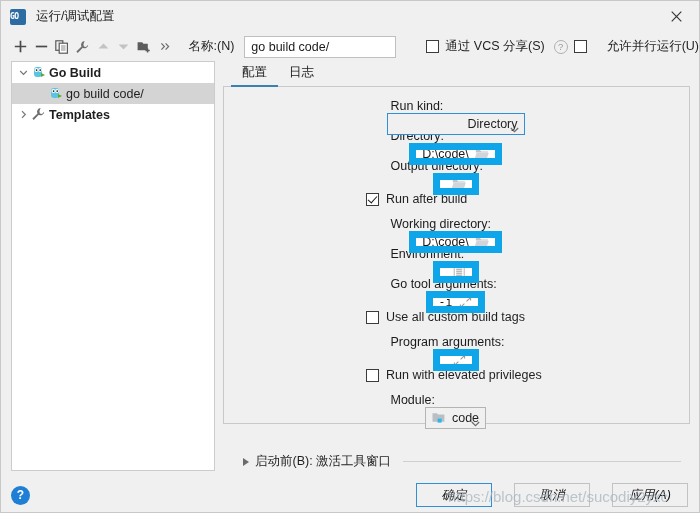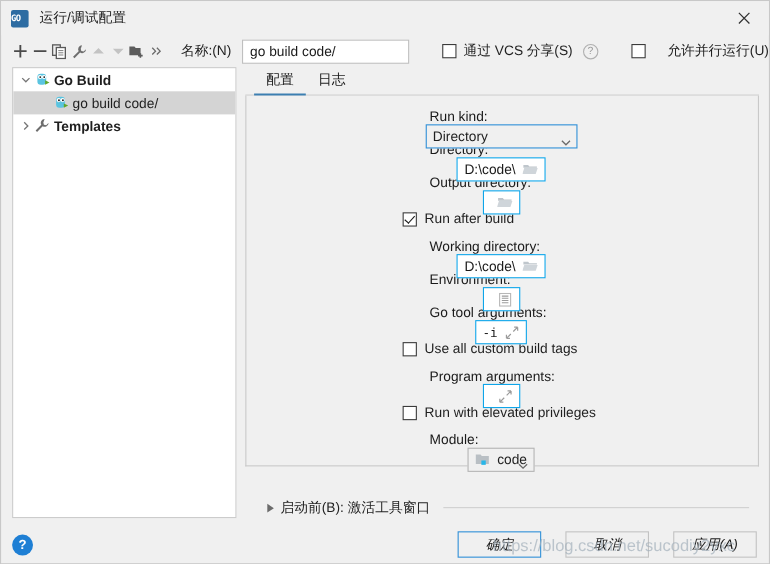--- a/index.html
+++ b/index.html
@@ -94,21 +94,21 @@
     font-size: 12.5px;
     color: #1a1a1a;
     padding: 0 6px;
     outline: none;
   }
   .cbwrap {
     display: flex; align-items: center; gap: 6px;
     white-space: nowrap;
   }
   .cbwrap.first { margin-left: 28px; }
-  .cbwrap.second { margin-left: 28px; gap: 20px; }
+  .cbwrap.second { margin-left: 4px; gap: 20px; }
   .cbox {
     width: 13px; height: 13px;
     box-sizing: border-box;
     border: 1px solid #3b3b3b;
     background: #ffffff;
     position: relative;
     flex: 0 0 auto;
   }
   .cbox.checked::after {
     content: "";
@@ -238,38 +238,38 @@
     align-items: center;
     padding: 0 6px;
     font-size: 12.5px;
     position: relative;
     cursor: default;
   }
   .combo.focused {
     border: 1px solid #2f8fd8;
     background: #f0f0f0;
   }
-  .combo.narrow { width: 138px; }
+  .combo.narrow { width: 138px; justify-content: flex-end; }
   .combo .caret {
     position: absolute;
     right: 7px; top: 50%;
     margin-top: -2px;
     width: 7px; height: 7px;
   }
   .mod-icon {
     width: 14px; height: 12px;
     margin-right: 6px;
     flex: 0 0 auto;
   }
 
   .textfield {
     height: 22px;
     box-sizing: border-box;
     background: #ffffff;
-    border: 1px solid #0ea5e9;
+    border: 7px solid #0ea5e9;
     display: flex;
     align-items: center;
     padding: 0 26px 0 6px;
     font-size: 12.5px;
     color: #1a1a1a;
     position: relative;
     white-space: nowrap;
     overflow: hidden;
   }
   .textfield .txt { line-height: 20px; }

